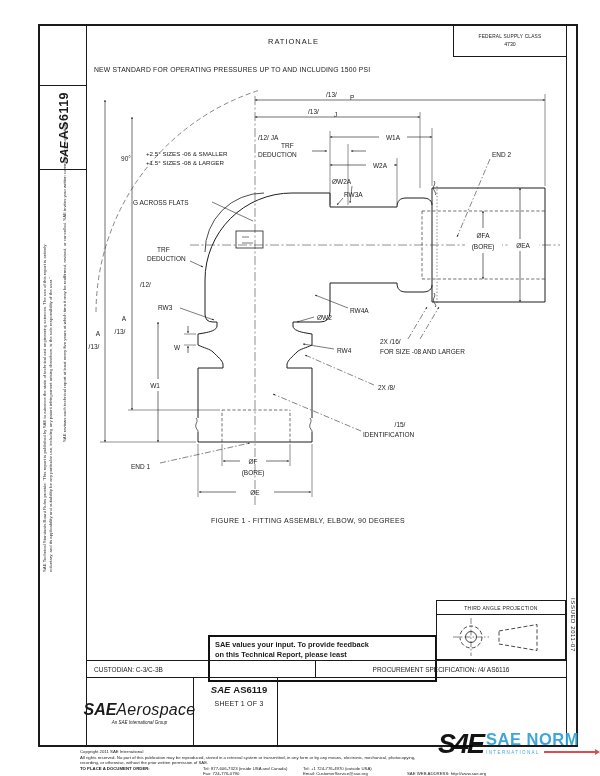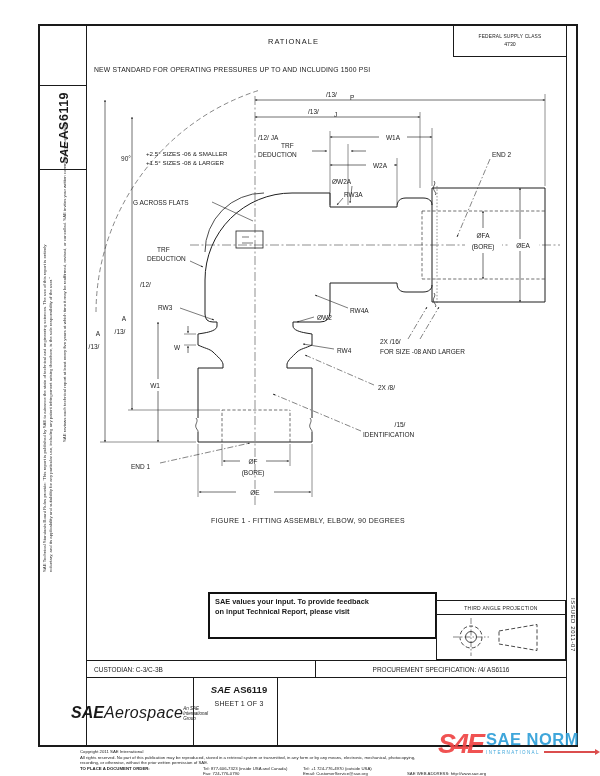--- a/index.html
+++ b/index.html
@@ -15,51 +15,51 @@
   .fscbox .l1{font-size:4.8px;letter-spacing:.2px;}
   .fscbox .l2{font-size:5.2px;}
   .asbox{left:40px;top:85px;width:46px;height:85px;border-top:1.2px solid #1a1a1a;border-bottom:1.2px solid #1a1a1a;box-sizing:border-box;}
   .as-vert{left:63px;top:128px;transform:translate(-50%,-50%) rotate(-90deg);white-space:nowrap;}
   .as-vert .sae{font-weight:bold;font-style:italic;font-size:11px;margin-right:2px;}
   .as-vert .num{font-weight:bold;font-size:12.5px;letter-spacing:.5px;}
   .issued{left:573px;top:625px;transform:translate(-50%,-50%) rotate(90deg);font-size:6px;letter-spacing:.6px;white-space:nowrap;color:#222;}
   .discl{font-size:4.3px;line-height:1.5;color:#333;white-space:nowrap;transform-origin:0 0;transform:rotate(-90deg);}
   .dA{left:42px;top:572px;}
   .dB{left:62px;top:442px;}
-  .fb{left:208px;top:592px;width:229px;height:47px;border:2px solid #111;box-sizing:border-box;padding:3px 5px;
+  .fb{left:208px;top:635px;width:229px;height:47px;border:2px solid #111;box-sizing:border-box;padding:3px 5px;
       font-size:7.4px;font-weight:bold;line-height:1.3;}
   .fb .url{color:#0000bb;text-decoration:underline;}
   .proj{left:436px;top:600px;width:130px;height:60px;border:1.2px solid #1a1a1a;box-sizing:border-box;}
   .proj .hdr{height:13px;border-bottom:1.2px solid #1a1a1a;display:flex;align-items:center;justify-content:center;
              font-size:5px;letter-spacing:.3px;}
   .row1{left:86px;top:660px;width:480px;height:18px;border-top:1.2px solid #1a1a1a;border-bottom:1.2px solid #1a1a1a;
         box-sizing:border-box;display:flex;}
   .row1 .c1{width:230px;border-right:1.2px solid #1a1a1a;box-sizing:border-box;display:flex;align-items:center;
             padding-left:8px;font-size:6.5px;}
   .row1 .c2{flex:1;display:flex;align-items:center;justify-content:center;font-size:6.5px;}
   .tblock{left:86px;top:678px;width:480px;height:69px;box-sizing:border-box;display:flex;}
-  .tb-logo{width:108px;border-right:1.2px solid #1a1a1a;box-sizing:border-box;display:flex;flex-direction:row;
+  .tb-logo{width:108px;border-right:1.2px solid #1a1a1a;box-sizing:border-box;display:flex;flex-direction:column;
            align-items:center;justify-content:center;}
   .tb-logo .l1{font-size:16px;}
   .tb-logo .l1 .sae{font-weight:900;font-style:italic;}
   .tb-logo .l1 .aero{font-style:italic;font-weight:300;letter-spacing:.3px;}
   .tb-logo .sub{font-size:4.5px;font-style:italic;margin-top:1px;}
   .tb-mid{width:210px;border-right:1.2px solid #1a1a1a;box-sizing:border-box;display:flex;flex-direction:column;}
   .tb-mid .hd{height:21px;border-bottom:1.2px solid #1a1a1a;display:flex;align-items:center;justify-content:center;
               font-size:10.5px;font-weight:bold;letter-spacing:.4px;}
   .tb-mid .st{flex:1;display:flex;flex-direction:column;align-items:center;justify-content:center;gap:2px;
               font-size:6.6px;text-align:center;}
   .tb-num{width:84px;border-right:1.2px solid #1a1a1a;box-sizing:border-box;padding:6px 0 0 7px;text-align:center;}
   .tb-num .n1{font-size:9.5px;font-weight:bold;}
   .tb-num .n1 .sae{font-style:italic;font-weight:900;margin-right:3px;}
   .tb-num .n2{font-size:7px;margin-top:5px;letter-spacing:.2px;}
   .tb-empty{flex:1;}
   .legal{font-size:4.3px;color:#222;white-space:nowrap;}
   .wm{left:438px;top:731px;width:158px;height:44px;opacity:.92;display:flex;align-items:flex-start;gap:3px;}
-  .wm-logo{font-size:27px;font-weight:900;font-style:italic;color:#ef4444;line-height:1;letter-spacing:-2px;}
+  .wm-logo{font-size:27px;font-weight:900;font-style:italic;color:#000000;line-height:1;letter-spacing:-2px;}
   .wm-right{display:flex;flex-direction:column;}
   .wm-name{font-size:16.5px;font-weight:800;color:#2f9fd8;line-height:1;letter-spacing:.5px;}
   .wm-row{display:flex;align-items:center;gap:4px;margin-top:2px;}
   .wm-intl{font-size:4.5px;letter-spacing:1.4px;color:#2f9fd8;}
   .wm-red{width:52px;height:2px;background:#d84040;position:relative;}
   .wm-red:after{content:"";position:absolute;right:-4px;top:-2px;border-left:5px solid #d84040;
                 border-top:3px solid transparent;border-bottom:3px solid transparent;}
   svg text{font-family:"Liberation Sans","DejaVu Sans",sans-serif;fill:#222;}
 </style>
 </head>
@@ -240,21 +240,21 @@
       <text x="253" y="475" text-anchor="middle">(BORE)</text>
       <text x="255" y="495" text-anchor="middle"></text>
       <text x="255" y="495" text-anchor="middle">ØE</text>
     </g>
 
     <text x="308" y="523" text-anchor="middle" font-size="7" letter-spacing="0.3">FIGURE 1 - FITTING ASSEMBLY, ELBOW, 90 DEGREES</text>
   </svg>
 
   <div class="abs fb">
     <div>SAE values your input. To provide feedback</div>
-    <div>on input Technical Report, please visit</div>
+    <div>on this Technical Report, please least</div>
   </div>
 
   <div class="abs proj">
     <div class="hdr">THIRD ANGLE PROJECTION</div>
     <svg width="128" height="45" viewBox="0 0 128 45">
       <g stroke="#333" fill="none">
         <circle cx="34" cy="22" r="11" stroke-width="0.9" stroke-dasharray="4 2.2"></circle>
         <circle cx="34" cy="22" r="5.5" stroke-width="0.9"></circle>
         <path d="M34,3 V41" stroke-width="0.6" stroke-dasharray="6 2 1.5 2"></path>
         <path d="M16,22 H52" stroke-width="0.6" stroke-dasharray="6 2 1.5 2"></path>

